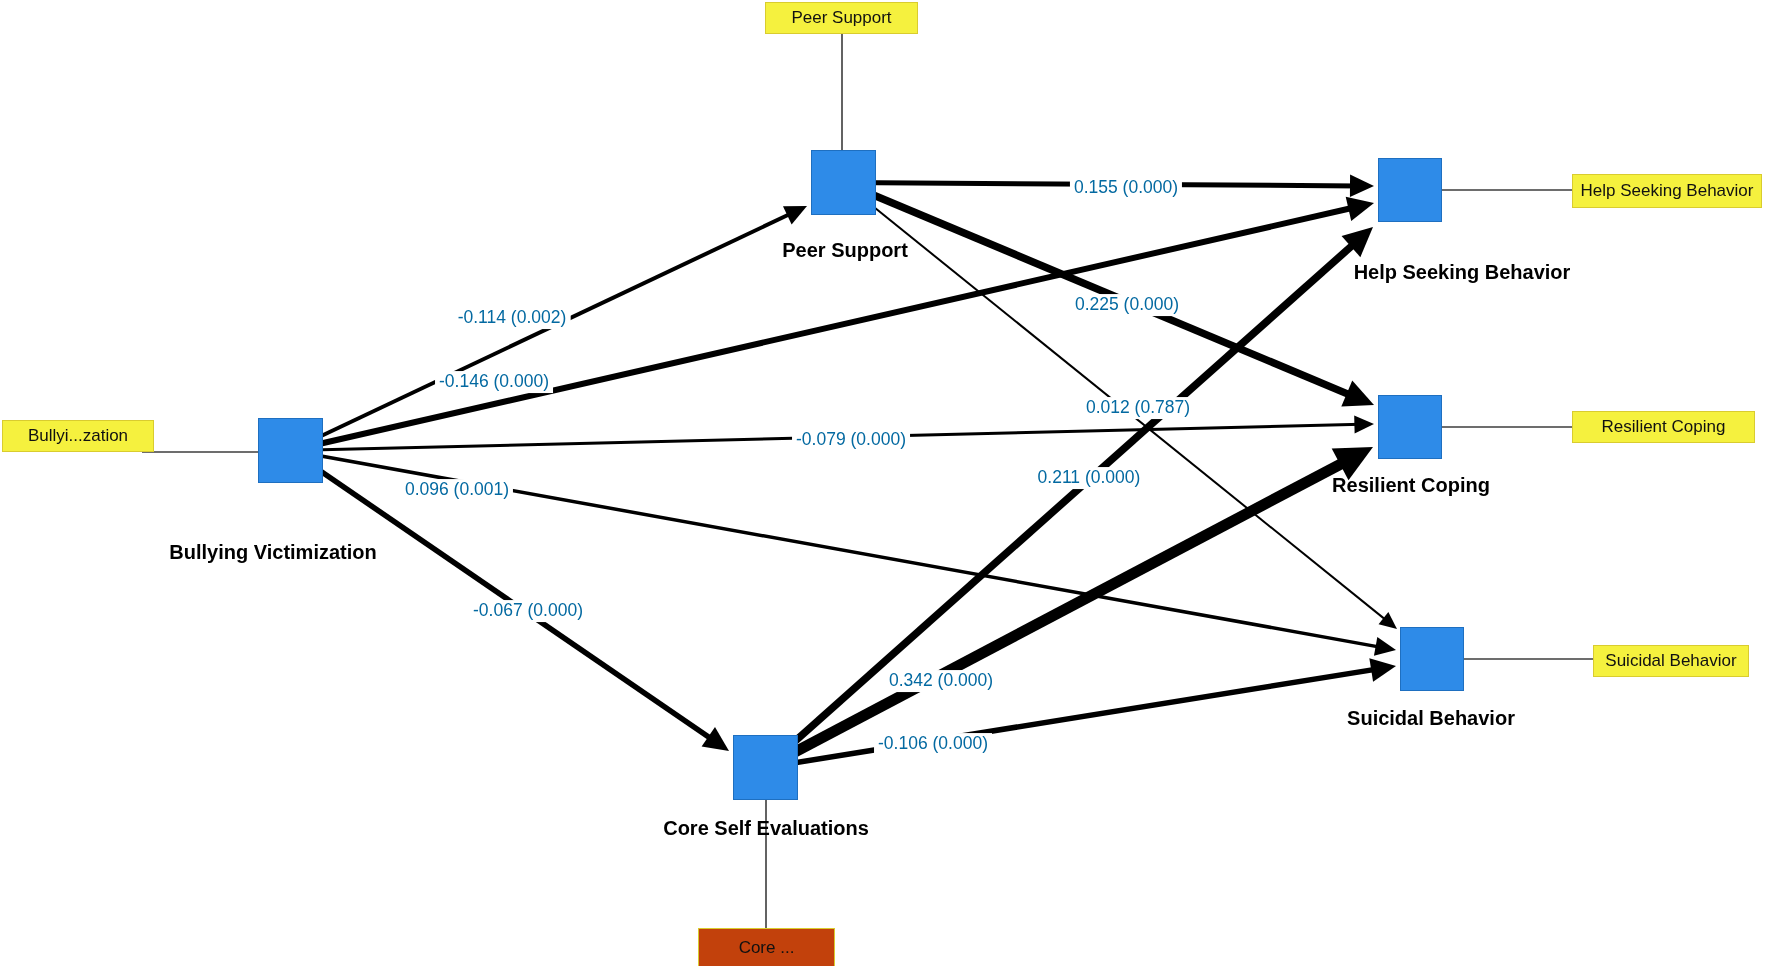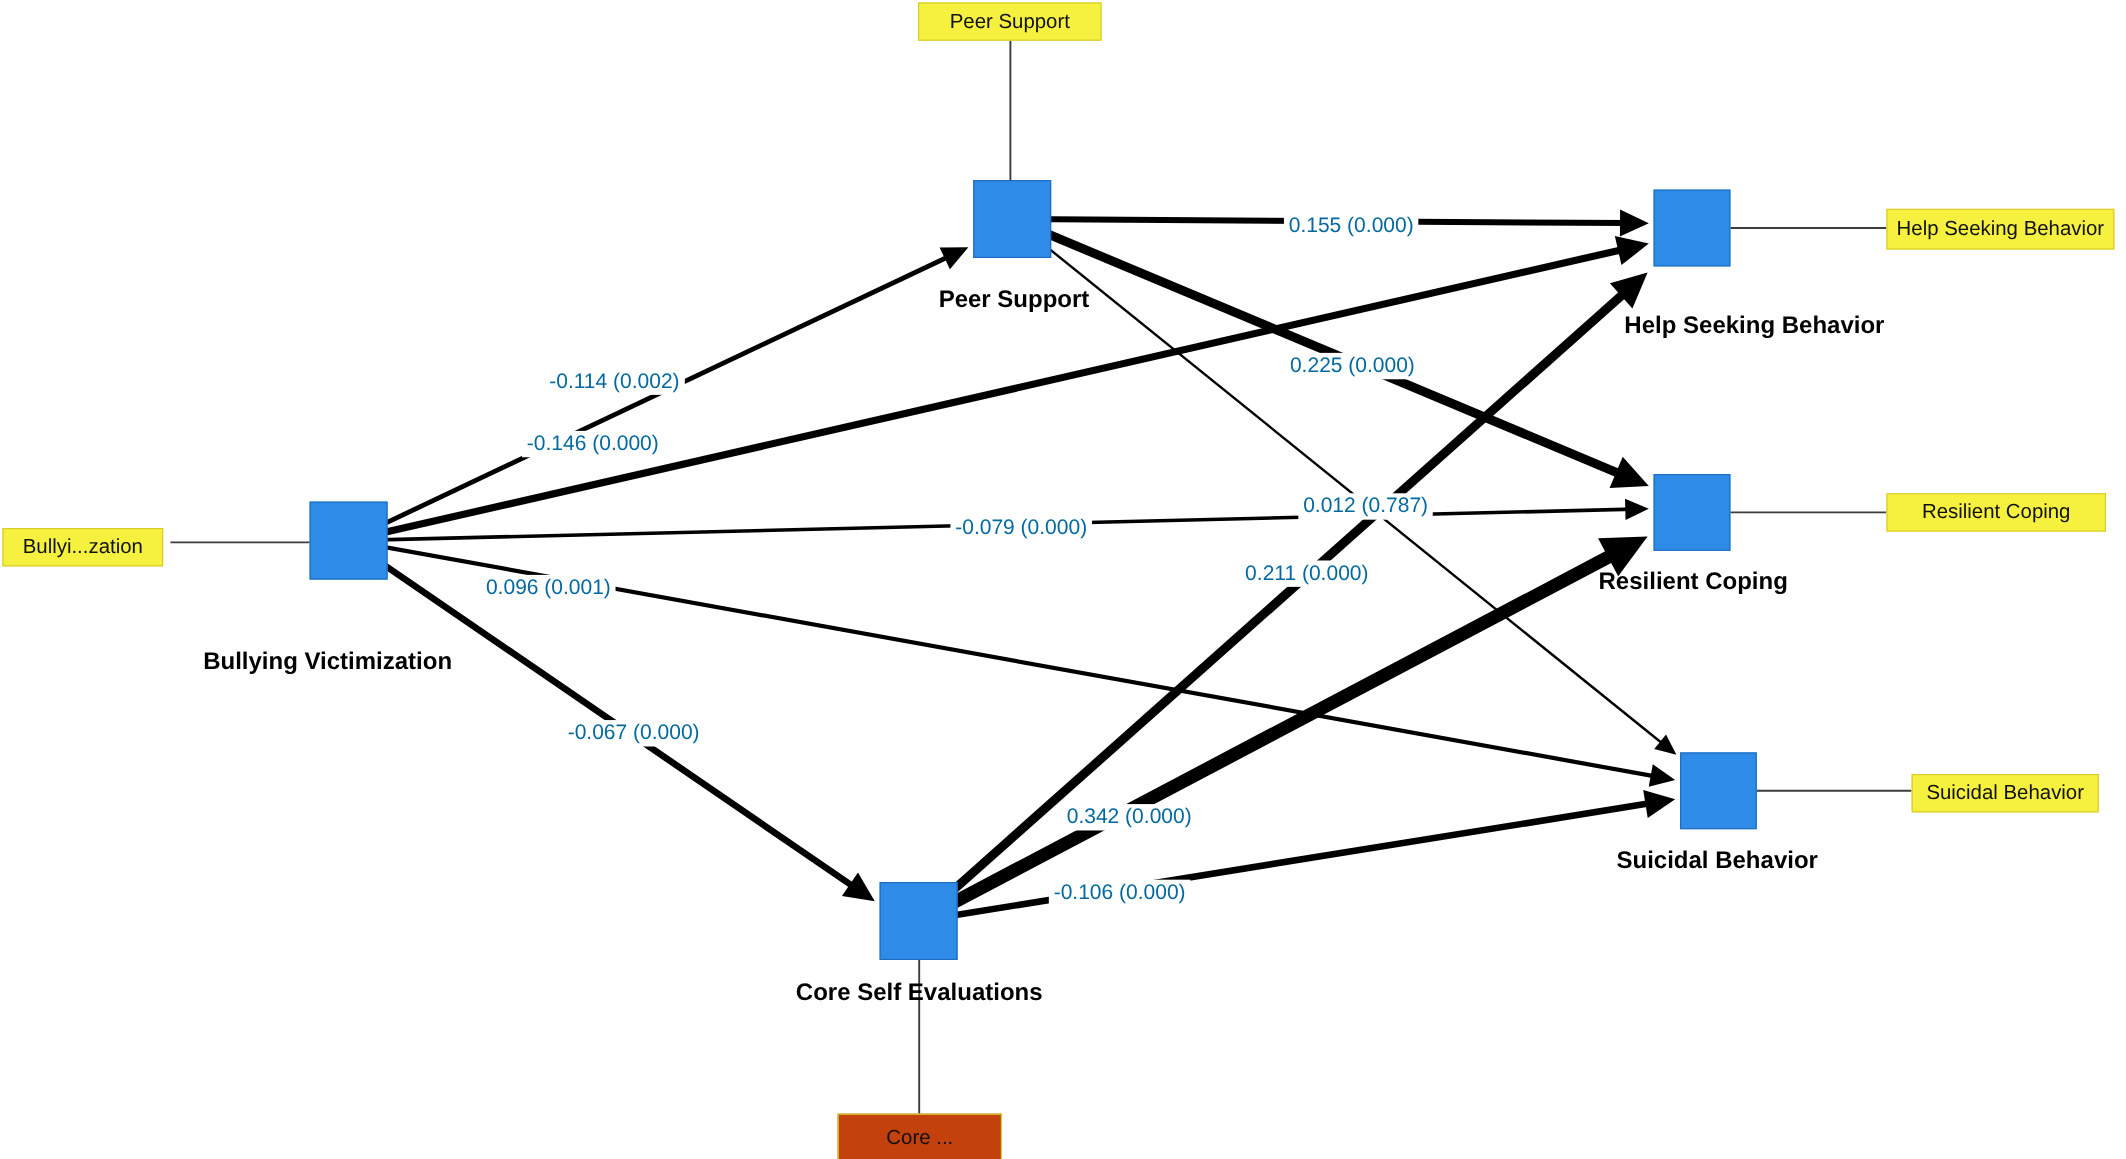--- a/index.html
+++ b/index.html
@@ -101,21 +101,21 @@
         <polygon points="1373,447 1348.4971859669238,480.27840297340725 1331.6990000897024,448.4378478395167" fill="#000000"></polygon>
       </g>
       <g>
         <line x1="765.5" y1="767.5" x2="1379.8923845332715" y2="668.5930578427802" stroke="#000000" stroke-width="5.5"></line>
         <polygon points="1396,666 1373.0984836516084,681.6640088720717 1369.3396226046113,658.3146306441752" fill="#000000"></polygon>
       </g>
     </svg>
 <div class="indicator" style="left: 765px; top: 2px; width: 153px; height: 32px; background: rgb(245, 241, 62); border-color: rgb(217, 204, 47);">
       <span>Peer Support</span>
     </div>
-    <div class="indicator" style="left: 2px; top: 440px; width: 134px; height: 32px; background: rgb(245, 241, 62); border-color: rgb(217, 204, 47);">
+    <div class="indicator" style="left: 2px; top: 420px; width: 152px; height: 32px; background: rgb(245, 241, 62); border-color: rgb(217, 204, 47);">
       <span>Bullyi...zation</span>
     </div>
     <div class="indicator" style="left: 698px; top: 928px; width: 137px; height: 40px; background: #c2410c; border-color: rgb(217, 204, 47);">
       <span>Core ...</span>
     </div>
     <div class="indicator" style="left: 1572px; top: 174px; width: 190px; height: 34px; background: rgb(245, 241, 62); border-color: rgb(217, 204, 47);">
       <span>Help Seeking Behavior</span>
     </div>
     <div class="indicator" style="left: 1572px; top: 411px; width: 183px; height: 32px; background: rgb(245, 241, 62); border-color: rgb(217, 204, 47);">
       <span>Resilient Coping</span>
@@ -129,23 +129,23 @@
     <div class="node-label" style="left: 845px; top: 250px;">Peer Support</div>
     <div class="node" style="left: 733px; top: 735px; width: 65px; height: 65px; background: rgb(46, 139, 232); border-color: rgb(30, 111, 192);"></div>
     <div class="node-label" style="left: 766px; top: 828px;">Core Self Evaluations</div>
     <div class="node" style="left: 1378px; top: 158px; width: 64px; height: 64px; background: rgb(46, 139, 232); border-color: rgb(30, 111, 192);"></div>
     <div class="node-label" style="left: 1462px; top: 272px;">Help Seeking Behavior</div>
     <div class="node" style="left: 1378px; top: 395px; width: 64px; height: 64px; background: rgb(46, 139, 232); border-color: rgb(30, 111, 192);"></div>
     <div class="node-label" style="left: 1411px; top: 485px;">Resilient Coping</div>
     <div class="node" style="left: 1400px; top: 627px; width: 64px; height: 64px; background: rgb(46, 139, 232); border-color: rgb(30, 111, 192);"></div>
     <div class="node-label" style="left: 1431px; top: 718px;">Suicidal Behavior</div>
     <div class="edge-label" style="left: 512px; top: 318px; background: rgb(255, 255, 255);">-0.114 (0.002)</div>
-    <div class="edge-label" style="left: 494px; top: 370px; background: rgb(255, 255, 255);">-0.146 (0.000)</div>
+    <div class="edge-label" style="left: 494px; top: 382px; background: rgb(255, 255, 255);">-0.146 (0.000)</div>
     <div class="edge-label" style="left: 851px; top: 440px; background: rgb(255, 255, 255);">-0.079 (0.000)</div>
     <div class="edge-label" style="left: 457px; top: 490px; background: rgb(255, 255, 255);">0.096 (0.001)</div>
     <div class="edge-label" style="left: 528px; top: 611px; background: rgb(255, 255, 255);">-0.067 (0.000)</div>
     <div class="edge-label" style="left: 1126px; top: 188px; background: rgb(255, 255, 255);">0.155 (0.000)</div>
     <div class="edge-label" style="left: 1127px; top: 305px; background: rgb(255, 255, 255);">0.225 (0.000)</div>
-    <div class="edge-label" style="left: 1138px; top: 422px; background: rgb(255, 255, 255);">0.012 (0.787)</div>
+    <div class="edge-label" style="left: 1138px; top: 408px; background: rgb(255, 255, 255);">0.012 (0.787)</div>
     <div class="edge-label" style="left: 1089px; top: 478px; background: rgb(255, 255, 255);">0.211 (0.000)</div>
     <div class="edge-label" style="left: 941px; top: 681px; background: rgb(255, 255, 255);">0.342 (0.000)</div>
     <div class="edge-label" style="left: 933px; top: 744px; background: rgb(255, 255, 255);">-0.106 (0.000)</div>
   </div>
 
 </body></html>

